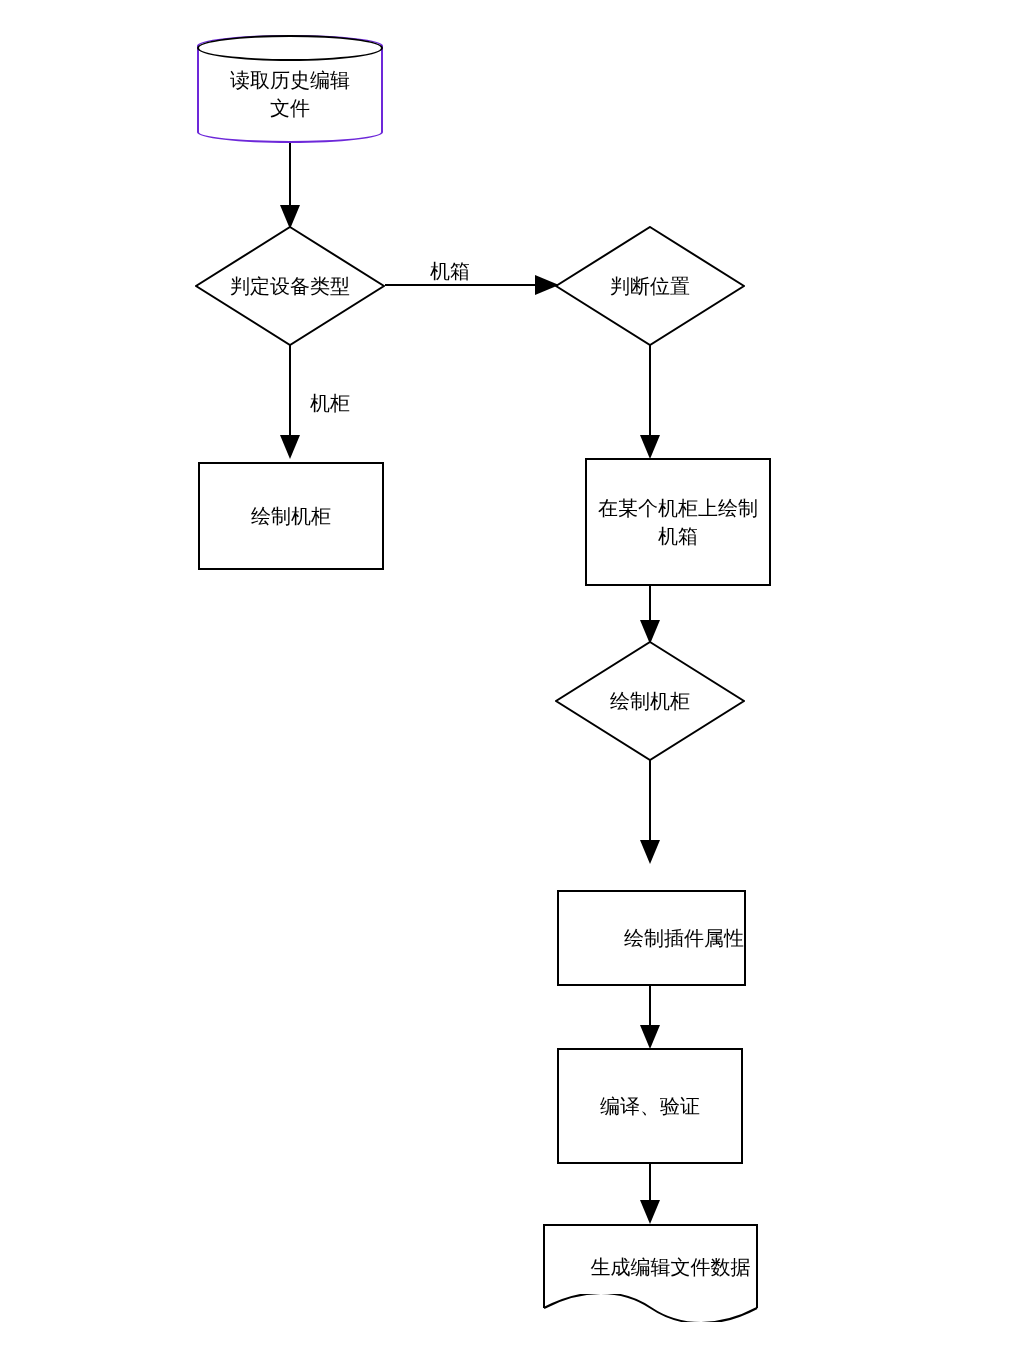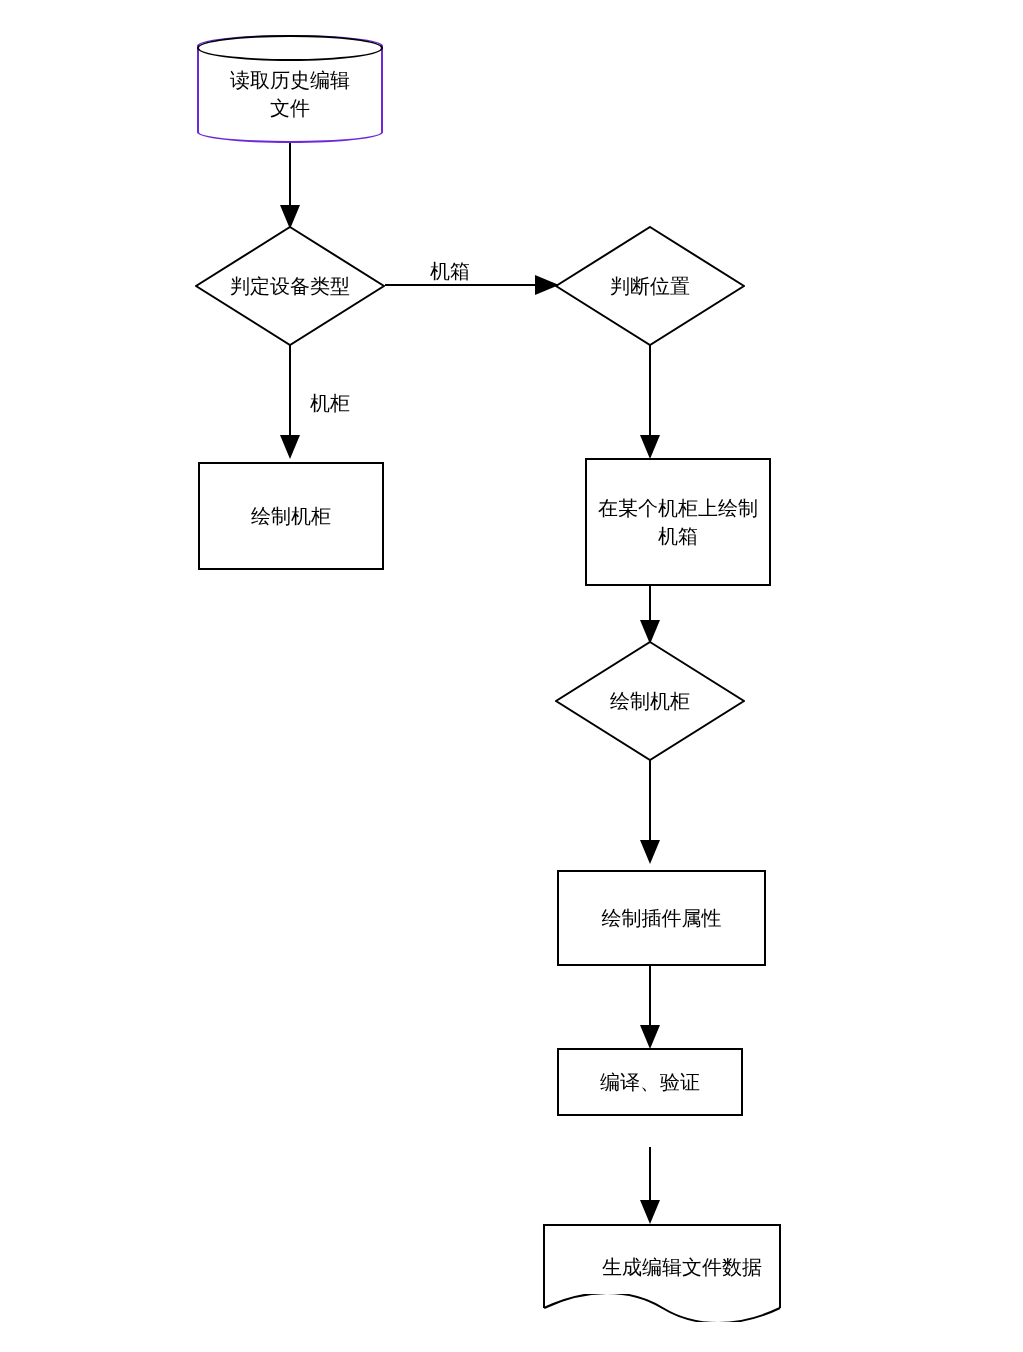--- a/index.html
+++ b/index.html
@@ -158,26 +158,26 @@
 
 <div class="node diamond" style="left:555px; top:641px;">
   <div class="shape">
     <svg viewBox="0 0 190 120" preserveAspectRatio="none">
       <polygon points="95,1 189,60 95,119 1,60" fill="#fff" stroke="#000" stroke-width="2"></polygon>
     </svg>
   </div>
   <span class="label">绘制机柜</span>
 </div>
 
-<div class="node process" style="left:557px; top:870px; width:209px; height:96px;">
+<div class="node process" style="left:557px; top:890px; width:189px; height:96px;justify-content:flex-end;">
   <span>绘制插件属性</span>
 </div>
 
-<div class="node process" style="left:557px; top:1048px; width:186px; height:68px;">
+<div class="node process" style="left:557px; top:1048px; width:186px; height:116px;">
   <span>编译、验证</span>
 </div>
 
-<div class="node document" style="left:543px; top:1224px; width:238px; height:84px;padding-left:40px;">
+<div class="node document" style="left:543px; top:1224px; width:215px; height:84px;padding-left:40px;">
   <span style="position:relative; z-index:2;">生成编辑文件数据</span>
   <svg class="wave" viewBox="0 0 219 28" preserveAspectRatio="none">
     <path d="M1 14 C 40 -6, 80 -6, 110 14 C 140 34, 180 34, 218 14" fill="none" stroke="#000" stroke-width="2"></path>
   </svg>
 </div>
 
 </body></html>

